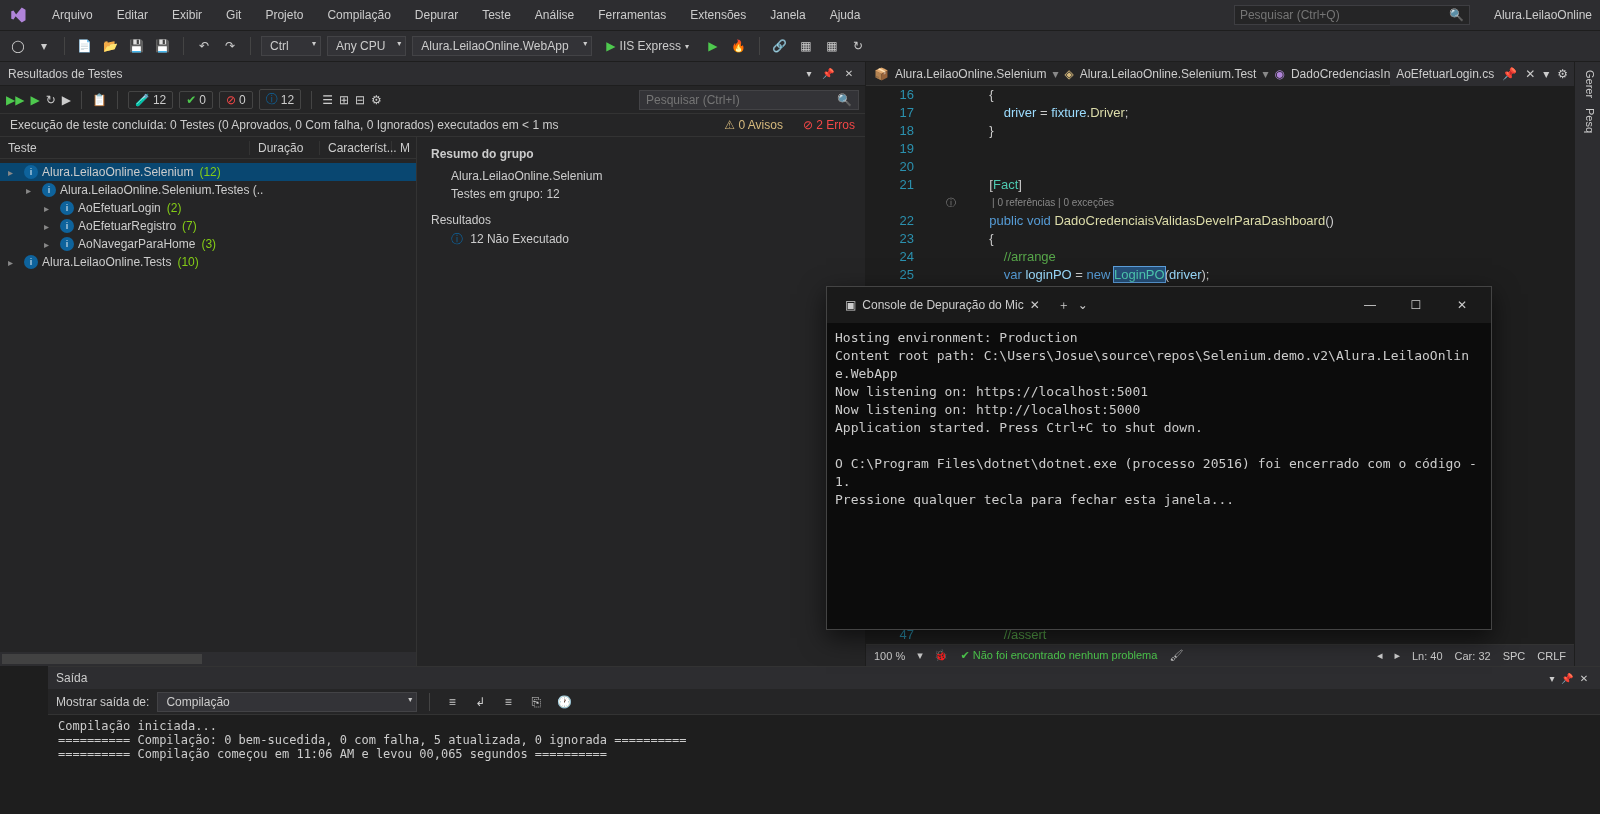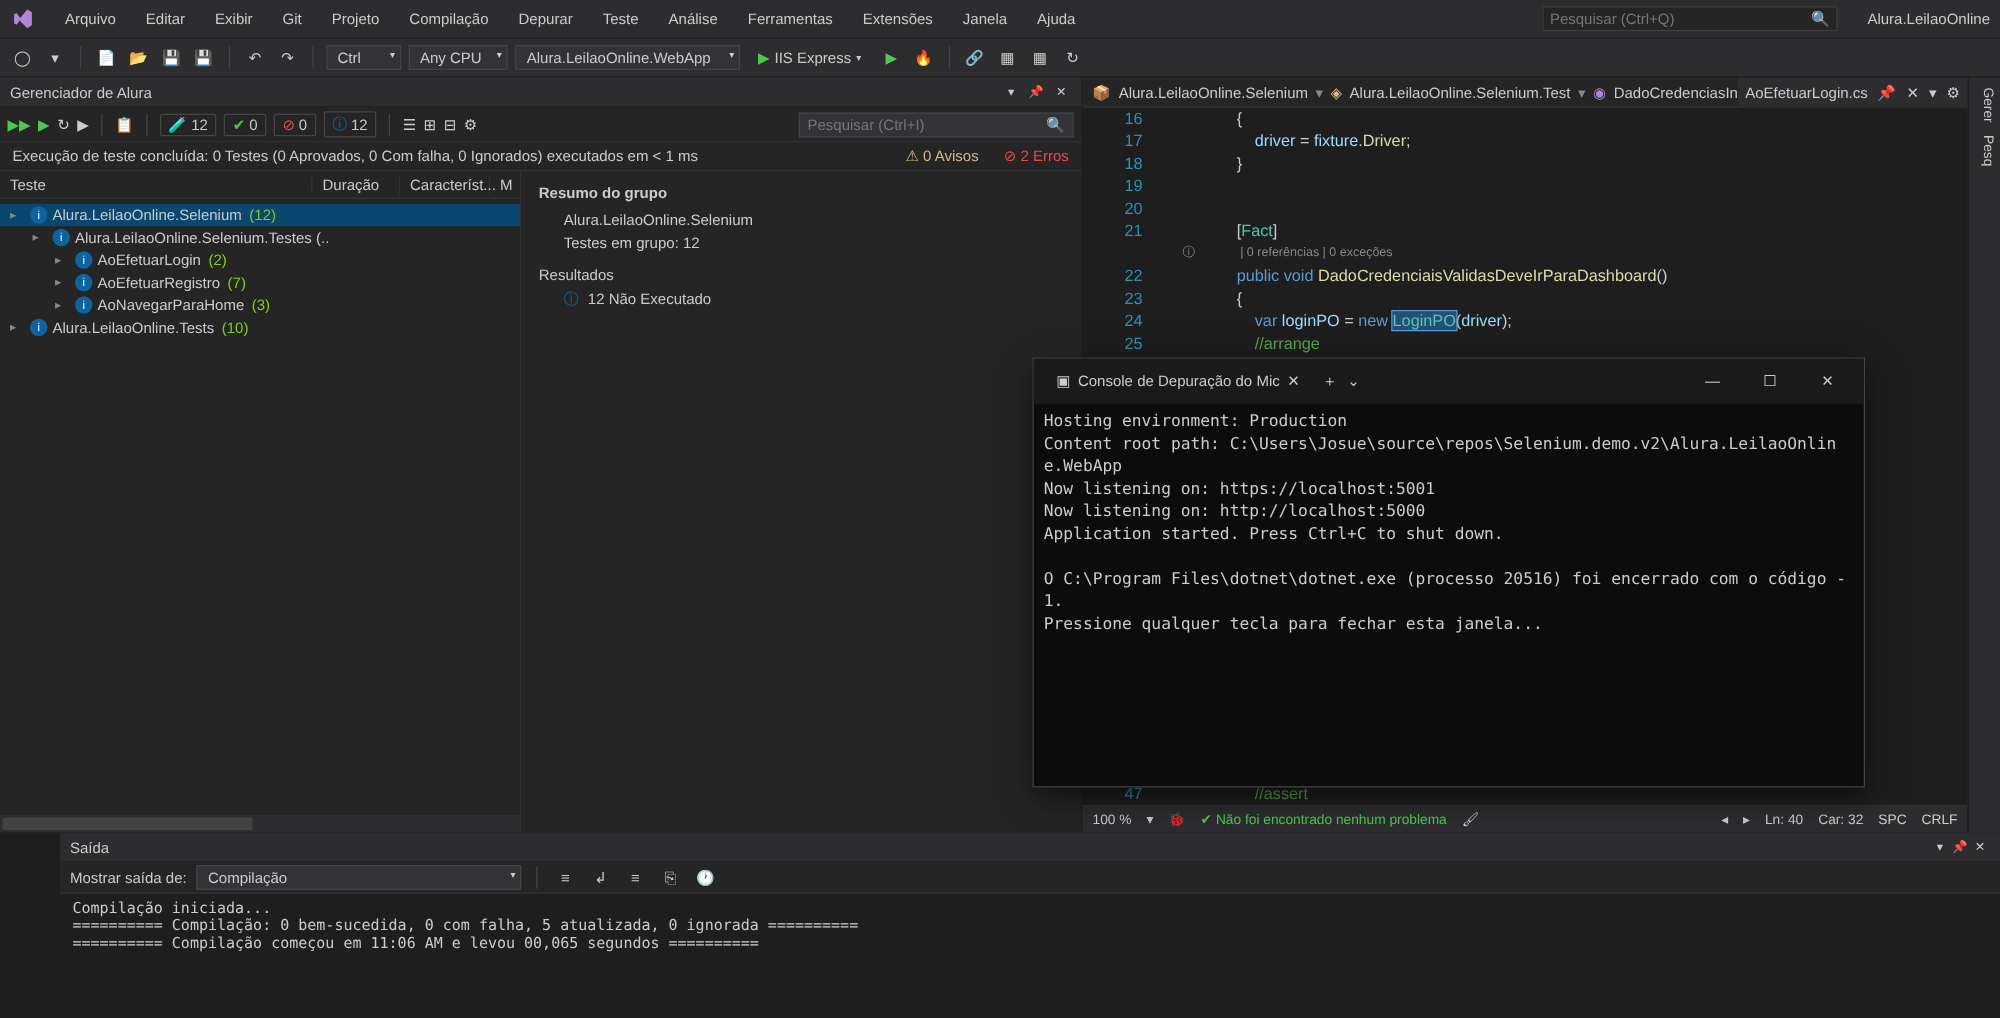--- a/index.html
+++ b/index.html
@@ -138,21 +138,21 @@
   <div class="toolbar-btn">▦</div>
   <div class="toolbar-btn">▦</div>
   <div class="toolbar-btn">↻</div>
   <div style="flex:1"></div>
 </div>
 
 <div class="main-area">
 
   <div class="test-explorer">
     <div class="panel-header">
-      <span class="panel-header-title">Gerenciador de Alura</span>
+      <span class="panel-header-title">Resultados de Testes</span>
       <div class="panel-header-icons">
         <span class="panel-header-icon">▾</span>
         <span class="panel-header-icon">📌</span>
         <span class="panel-header-icon">✕</span>
       </div>
     </div>
     <div class="test-toolbar">
       <span class="green-play">▶▶</span>
       <span class="green-play">▶</span>
       <span>↻</span>
@@ -282,22 +282,22 @@
       <div class="code-lines">
         <div class="code-line">            {</div>
         <div class="code-line">                <span class="c-var">driver</span> = <span class="c-var">fixture</span>.<span class="c-prop">Driver</span>;</div>
         <div class="code-line">            }</div>
         <div class="code-line"></div>
         <div class="code-line"></div>
         <div class="code-line">            [<span class="c-type">Fact</span>]</div>
         <div class="code-line code-meta"><span style="color:#888">ⓘ</span><span>             | 0 referências | 0 exceções</span></div>
         <div class="code-line">            <span class="c-kw">public</span> <span class="c-kw">void</span> <span class="c-prop">DadoCredenciaisValidasDeveIrParaDashboard</span>()</div>
         <div class="code-line">            {</div>
+        <div class="code-line">                <span class="c-com">//arrange</span></div>
         <div class="code-line">                <span class="c-kw">var</span> <span class="c-var">loginPO</span> = <span class="c-kw">new</span> <span class="c-type c-sel">LoginPO</span>(<span class="c-var">driver</span>);</div>
-        <div class="code-line">                <span class="c-com">//arrange</span></div>
         <div style="height:342px"></div>
         <div class="code-line">                <span class="c-com">//assert</span></div>
       </div>
     </div>
     <div class="code-status">
       <span class="code-status-item">100 %</span>
       <span>▾</span>
       <span style="color:#b084d9">🐞</span>
       <span class="code-status-item green-check">✔ <span>Não foi encontrado nenhum problema</span></span>
       <span>🖌</span>

